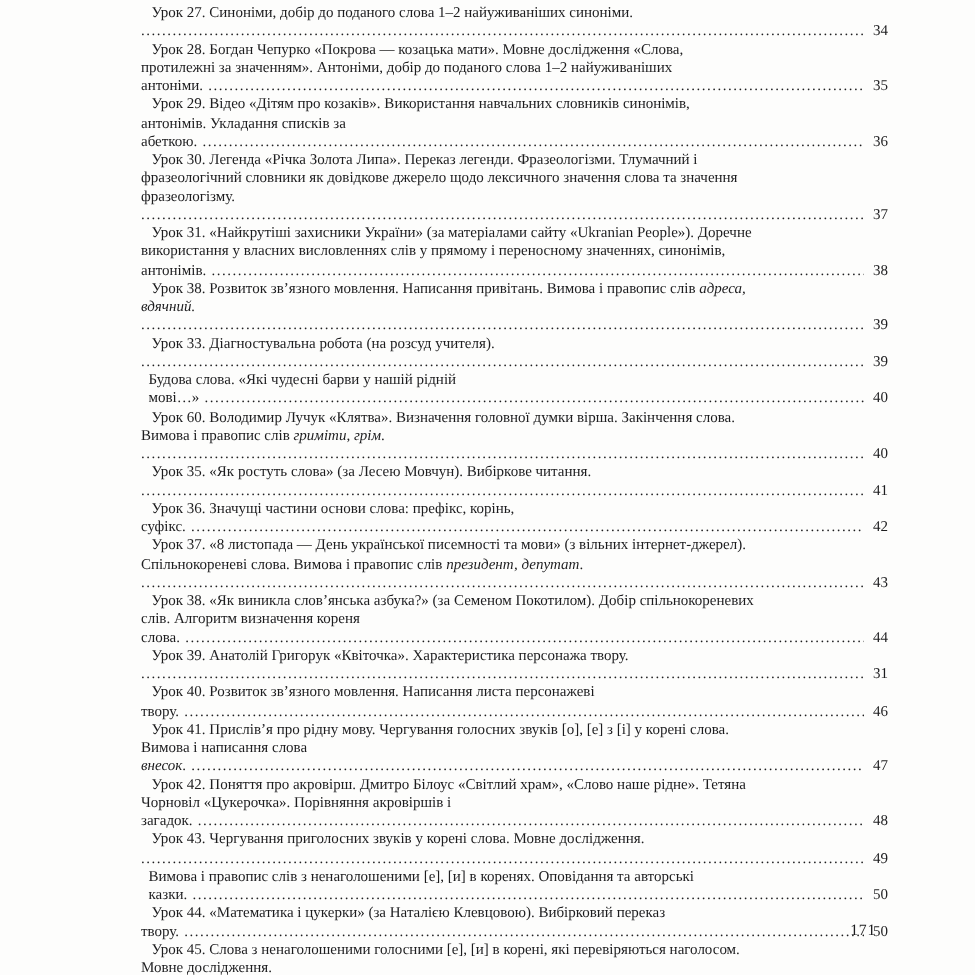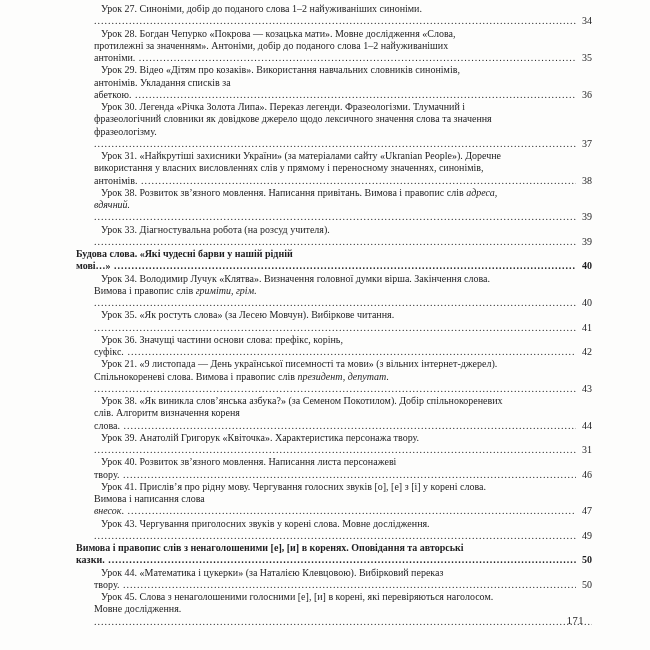--- a/index.html
+++ b/index.html
@@ -10,21 +10,21 @@
     font-family:"Liberation Serif","DejaVu Serif",serif;
     color:var(--ink);
   }
   .page{position:absolute;inset:0;}
   .toc{
     position:absolute;left:76px;top:3px;width:516px;
     font-size:10px;line-height:12.25px;
   }
   .entry{position:relative;overflow:hidden;}
   .entry.lesson{margin-left:18px;text-indent:7px;}
-  .entry.section{font-weight:bold;}
+  .entry.section{font-weight:normal;margin-left:23px;}
   .txt{white-space:pre-wrap;}
   .txt::after{
     content:" ............................................................................................................................................................................................................................";
     white-space:nowrap;
     letter-spacing:1px;
   }
   .num{
     position:absolute;right:0;bottom:0;
     background:var(--paper);
     padding-left:6px;text-indent:0;
@@ -47,32 +47,34 @@
       <div class="entry lesson"><span class="txt"><span>Урок 30. Легенда «Річка Золота Липа». Переказ легенди. Фразеологізми. Тлумачний і
 фразеологічний словники як довідкове джерело щодо лексичного значення слова та значення
 фразеологізму. </span></span><span class="num">37</span></div>
       <div class="entry lesson"><span class="txt"><span>Урок 31. «Найкрутіші захисники України» (за матеріалами сайту «Ukranian People»). Доречне
 використання у власних висловленнях слів у прямому і переносному значеннях, синонімів,
 антонімів.</span></span><span class="num">38</span></div>
       <div class="entry lesson"><span class="txt"><span>Урок 38. Розвиток зв’язного мовлення. Написання привітань. Вимова і правопис слів </span><em>адреса,
 вдячний. </em></span><span class="num">39</span></div>
       <div class="entry lesson"><span class="txt"><span>Урок 33. Діагностувальна робота (на розсуд учителя). </span></span><span class="num">39</span></div>
       <div class="entry section"><span class="txt"><span>Будова слова. «Які чудесні барви у нашій рідній мові…»</span></span><span class="num">40</span></div>
-      <div class="entry lesson"><span class="txt"><span>Урок 34. Володимир Лучук «Клятва». Визначення головної думки вірша. Закінчення слова.
+      <div class="entry lesson"><span class="txt"><span>Урок 60. Володимир Лучук «Клятва». Визначення головної думки вірша. Закінчення слова.
 Вимова і правопис слів </span><em>гриміти, грім</em><span>. </span></span><span class="num">40</span></div>
       <div class="entry lesson"><span class="txt"><span>Урок 35. «Як ростуть слова» (за Лесею Мовчун). Вибіркове читання. </span></span><span class="num">41</span></div>
       <div class="entry lesson"><span class="txt"><span>Урок 36. Значущі частини основи слова: префікс, корінь, суфікс.</span></span><span class="num">42</span></div>
-      <div class="entry lesson"><span class="txt"><span>Урок 21. «9 листопада — День української писемності та мови» (з вільних інтернет-джерел).
+      <div class="entry lesson"><span class="txt"><span>Урок 37. «8 листопада — День української писемності та мови» (з вільних інтернет-джерел).
 Спільнокореневі слова. Вимова і правопис слів </span><em>президент, депутат</em><span>. </span></span><span class="num">43</span></div>
       <div class="entry lesson"><span class="txt"><span>Урок 38. «Як виникла слов’янська азбука?» (за Семеном Покотилом). Добір спільнокореневих
 слів. Алгоритм визначення кореня слова.</span></span><span class="num">44</span></div>
       <div class="entry lesson"><span class="txt"><span>Урок 39. Анатолій Григорук «Квіточка». Характеристика персонажа твору. </span></span><span class="num">31</span></div>
       <div class="entry lesson"><span class="txt"><span>Урок 40. Розвиток зв’язного мовлення. Написання листа персонажеві твору.</span></span><span class="num">46</span></div>
       <div class="entry lesson"><span class="txt"><span>Урок 41. Прислів’я про рідну мову. Чергування голосних звуків [о], [е] з [і] у корені слова.
 Вимова і написання слова </span><em>внесок</em><span>.</span></span><span class="num">47</span></div>
+      <div class="entry lesson"><span class="txt"><span>Урок 42. Поняття про акровірш. Дмитро Білоус «Світлий храм», «Слово наше рідне». Тетяна
+Чорновіл «Цукерочка». Порівняння акровіршів і загадок.</span></span><span class="num">48</span></div>
       <div class="entry lesson"><span class="txt"><span>Урок 43. Чергування приголосних звуків у корені слова. Мовне дослідження. </span></span><span class="num">49</span></div>
       <div class="entry section"><span class="txt"><span>Вимова і правопис слів з ненаголошеними [е], [и] в коренях. Оповідання та авторські казки.</span></span><span class="num">50</span></div>
       <div class="entry lesson"><span class="txt"><span>Урок 44. «Математика і цукерки» (за Наталією Клевцовою). Вибірковий переказ твору.</span></span><span class="num">50</span></div>
       <div class="entry lesson"><span class="txt"><span>Урок 45. Слова з ненаголошеними голосними [е], [и] в корені, які перевіряються наголосом.
 Мовне дослідження. </span></span></div>
     </div>
   <div class="folio">171</div>
 </div>
 
 </body></html>

